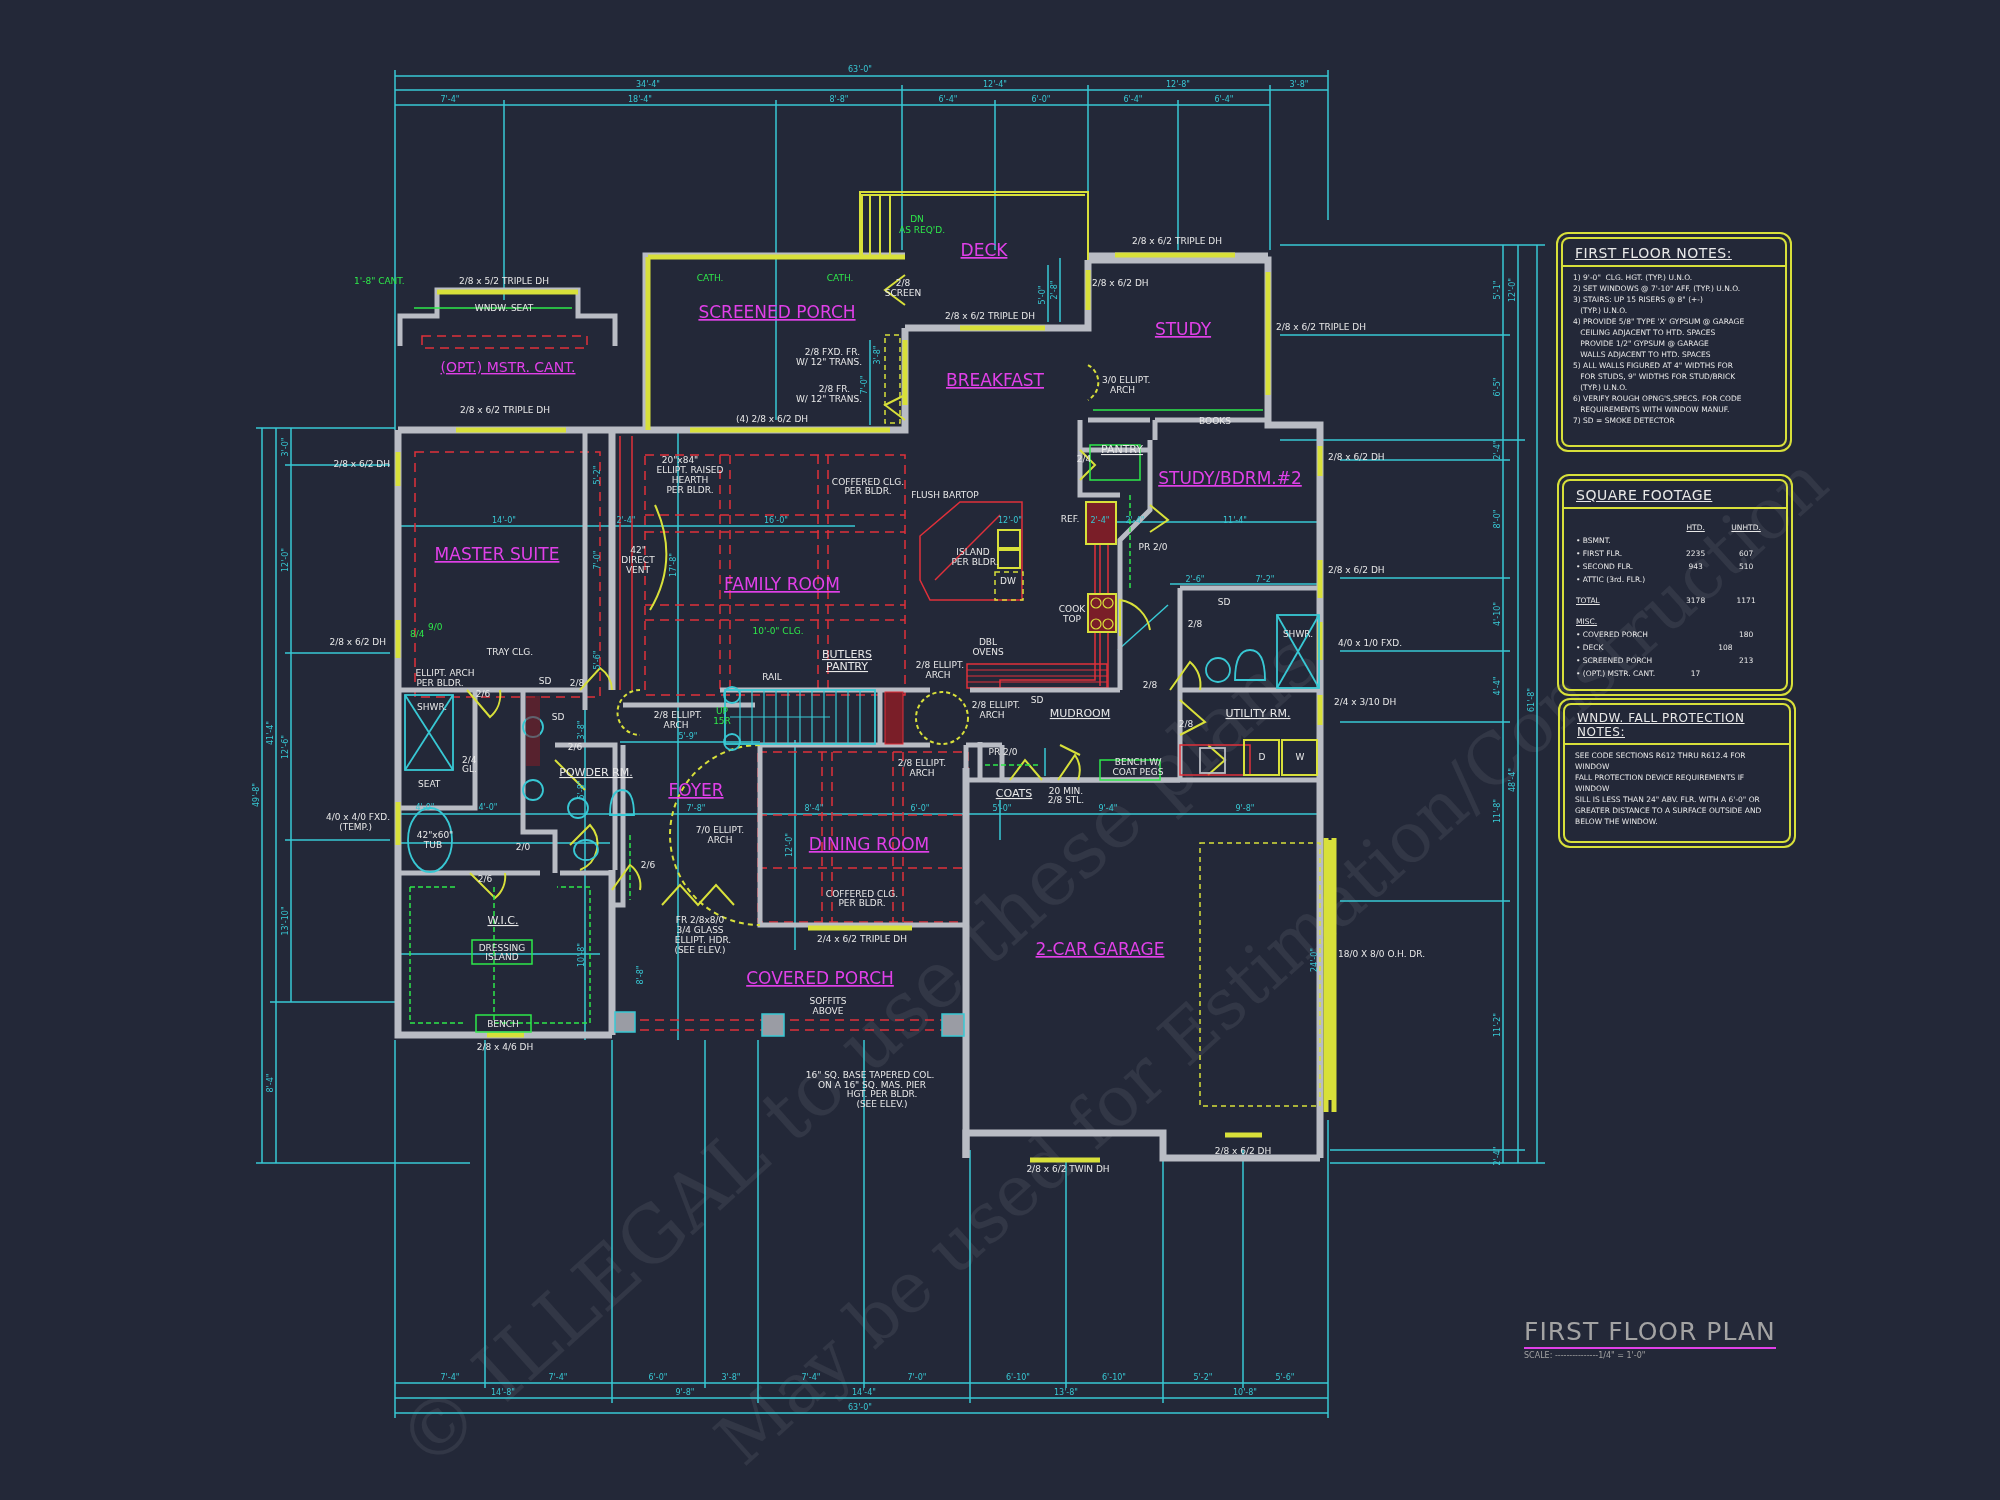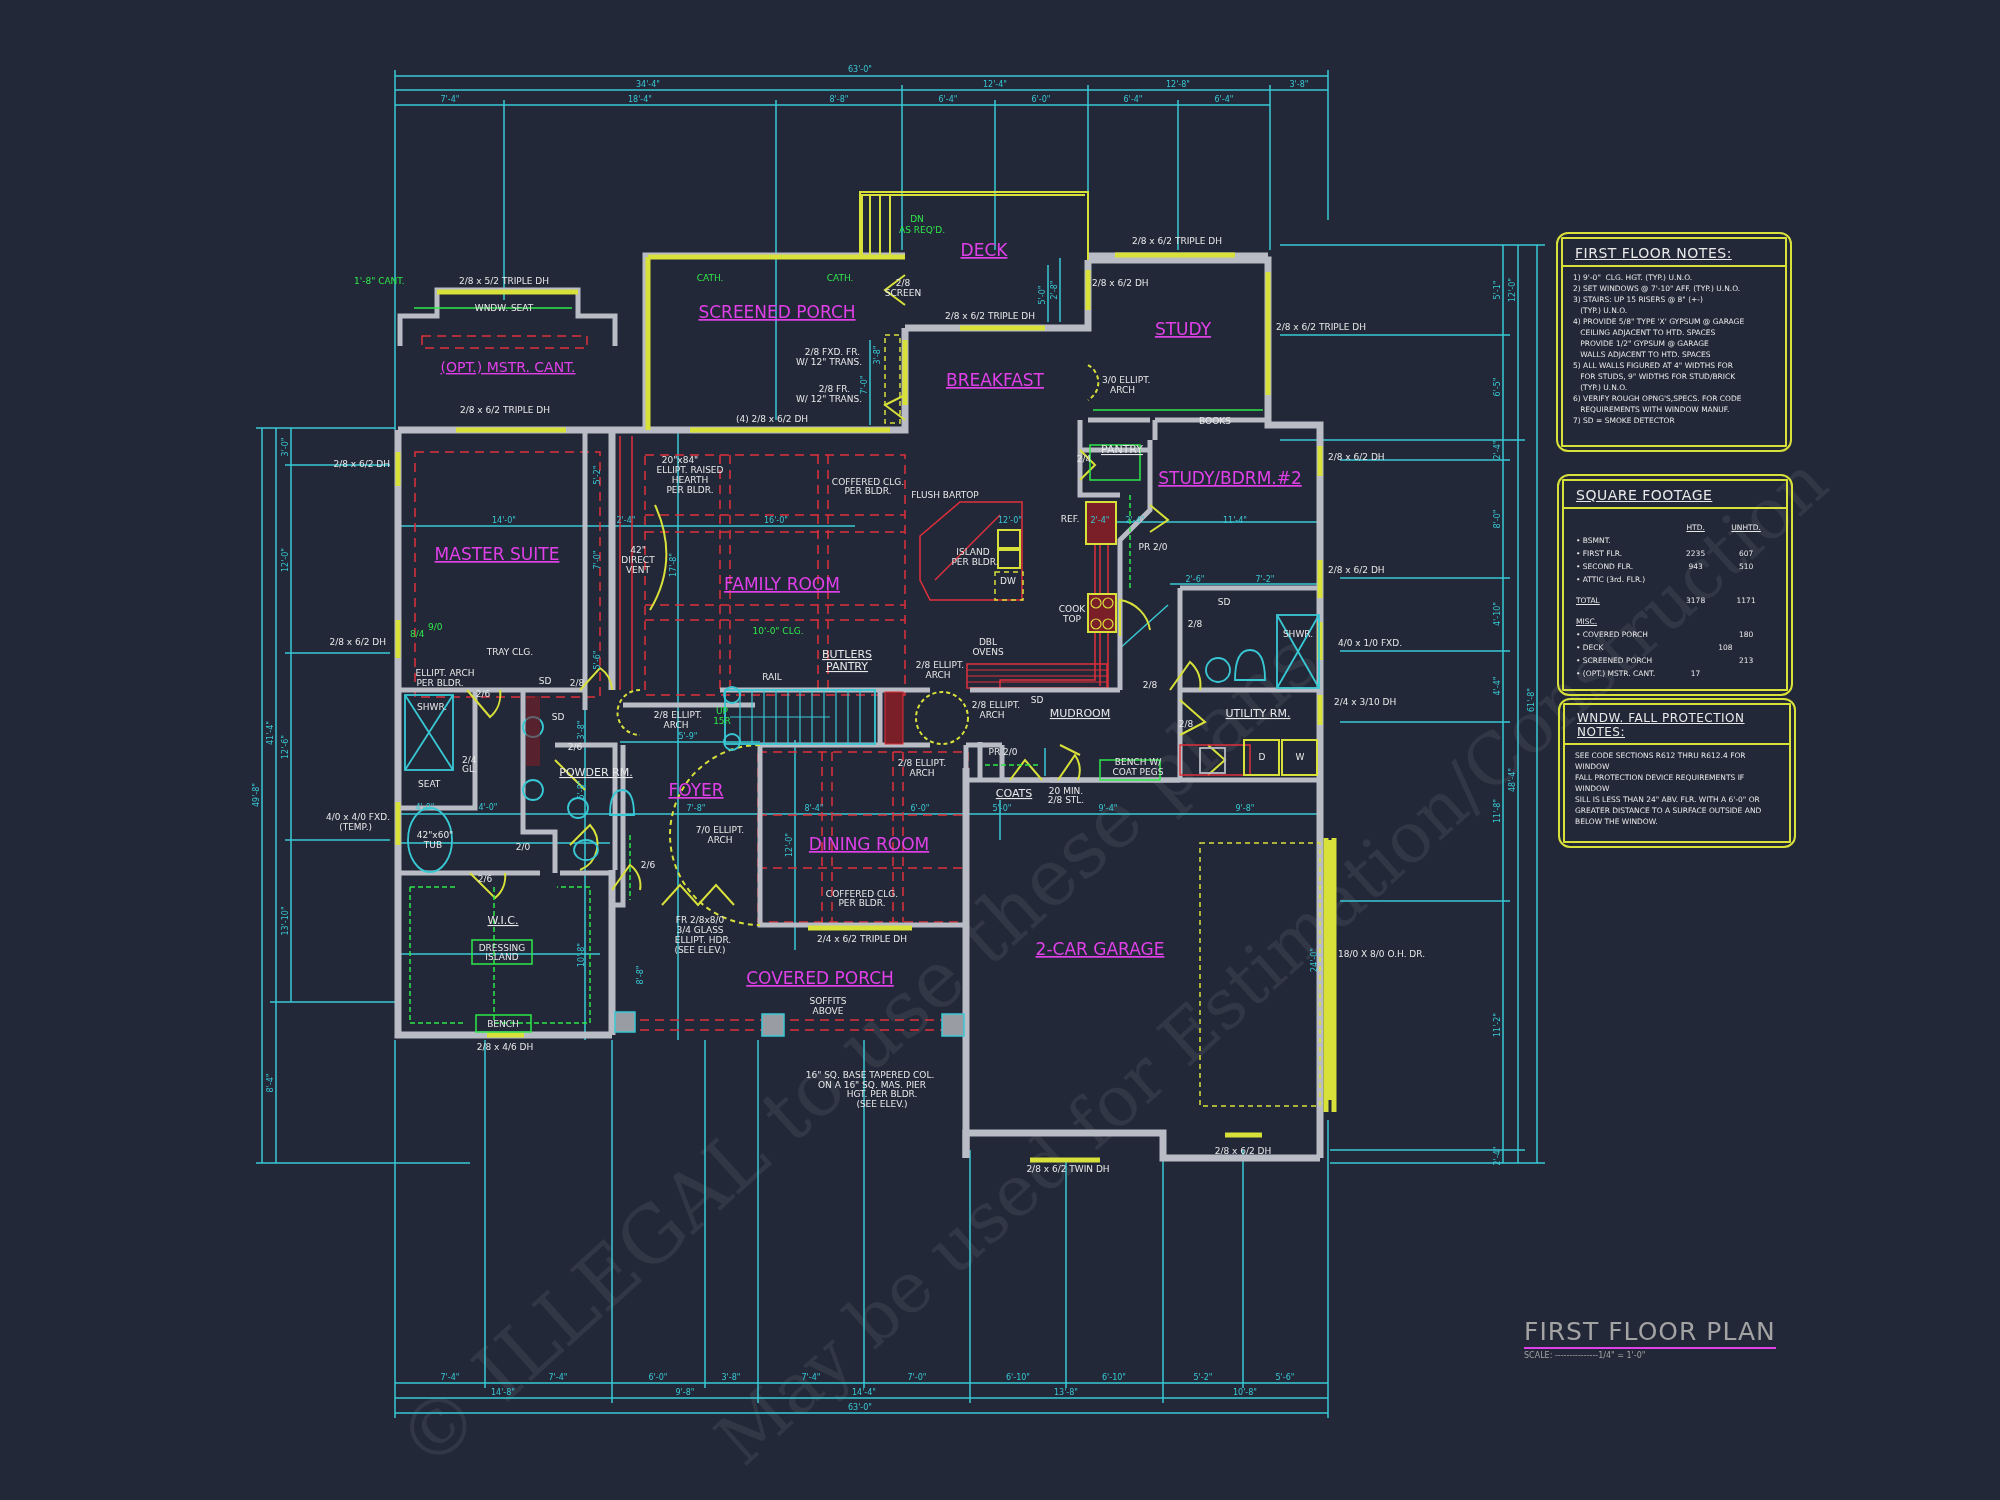--- a/index.html
+++ b/index.html
@@ -15,21 +15,21 @@
   .win{fill:none;stroke:#d8e03a;stroke-width:5;}
   .door{fill:none;stroke:#d8e03a;stroke-width:2;}
   .cy{stroke:#38c8d4;stroke-width:1.5;fill:none;}
   .red{stroke:#e0303a;stroke-width:1.5;fill:none;stroke-dasharray:9 6;}
   .redsolid{stroke:#e0303a;stroke-width:1.5;fill:none;}
   .grn{stroke:#2ee84a;stroke-width:1.5;fill:none;}
   .grnd{stroke:#2ee84a;stroke-width:1.5;fill:none;stroke-dasharray:5 3;}
   .ydash{stroke:#d8e03a;stroke-width:1.5;fill:none;stroke-dasharray:5 4;}
   .fix{stroke:#38c8d4;stroke-width:1.8;fill:none;}
   .note-box{position:absolute;border:2px solid #d8e03a;border-radius:12px;padding:3px;box-sizing:border-box;}
-  .note-inner{border:2px solid #d8e03a;border-radius:1px;width:100%;height:100%;box-sizing:border-box;color:#e8e8e8;font-family:"DejaVu Sans",sans-serif;}
+  .note-inner{border:2px solid #d8e03a;border-radius:8px;width:100%;height:100%;box-sizing:border-box;color:#e8e8e8;font-family:"DejaVu Sans",sans-serif;}
   .note-title{font-size:14px;padding:6px 10px 4px 12px;text-decoration:underline;border-bottom:2px solid #d8e03a;letter-spacing:0.5px;}
   .note-body{font-size:7.5px;padding:5px 10px;line-height:11px;}
   .note-body div{margin:0;}
   .sf-table{width:100%;border-collapse:collapse;font-size:7.5px;color:#e8e8e8;margin-top:8px;}
   .sf-table td{padding:1px 2px;height:11px;}
   .title-block{position:absolute;left:1524px;top:1317px;color:#a3a3a3;font-family:"DejaVu Sans",sans-serif;}
   .title-main{font-size:25px;letter-spacing:1px;border-bottom:2px solid #e040e8;padding-bottom:1px;}
   .title-scale{font-size:8px;margin-top:2px;}
   .wm{position:absolute;color:rgba(255,255,255,0.07);font-family:"DejaVu Serif",serif;font-size:78px;white-space:nowrap;transform-origin:0 0;pointer-events:none;}
 </style>

